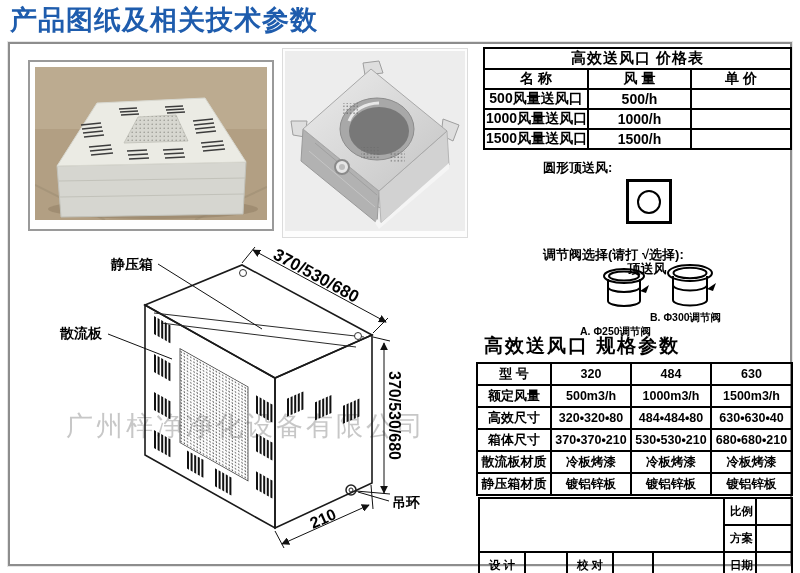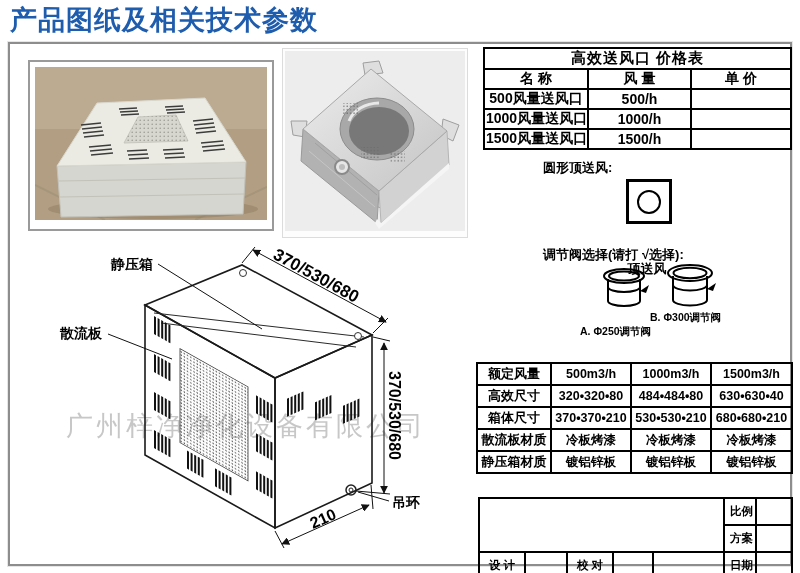--- a/index.html
+++ b/index.html
@@ -298,28 +298,35 @@
       <line x1="12" y1="14" x2="12" y2="38"></line>
       <line x1="46" y1="14" x2="46" y2="38"></line>
       <path d="M12,38 A17,5.5 0 0 0 46,38"></path>
       <path d="M12,23 A17,5.5 0 0 0 46,23"></path>
     </g>
     <path d="M46,27 l9,-6 l-3,8 z" fill="#000"></path>
   </svg>
   <div class="valve-caption" style="left:580px;top:325px;">A. Φ250调节阀</div>
   <div class="valve-caption" style="left:650px;top:311px;">B. Φ300调节阀</div>
 
+  <div class="spec-title">高效送风口  规格参数</div>
   <table class="doc spec abs" style="left:476px;top:362px;">
     <colgroup>
         <col style="width:74px">
         <col style="width:80px">
         <col style="width:80px">
         <col style="width:81px">
       </colgroup>
     <tbody>
+        <tr>
+      <td class="lbl">型    号</td>
+      <td>320</td>
+      <td>484</td>
+      <td>630</td>
+    </tr>
     <tr>
       <td class="lbl">额定风量</td>
       <td>500m3/h</td>
       <td>1000m3/h</td>
       <td>1500m3/h</td>
     </tr>
     <tr>
       <td class="lbl">高效尺寸</td>
       <td>320•320•80</td>
       <td>484•484•80</td>

